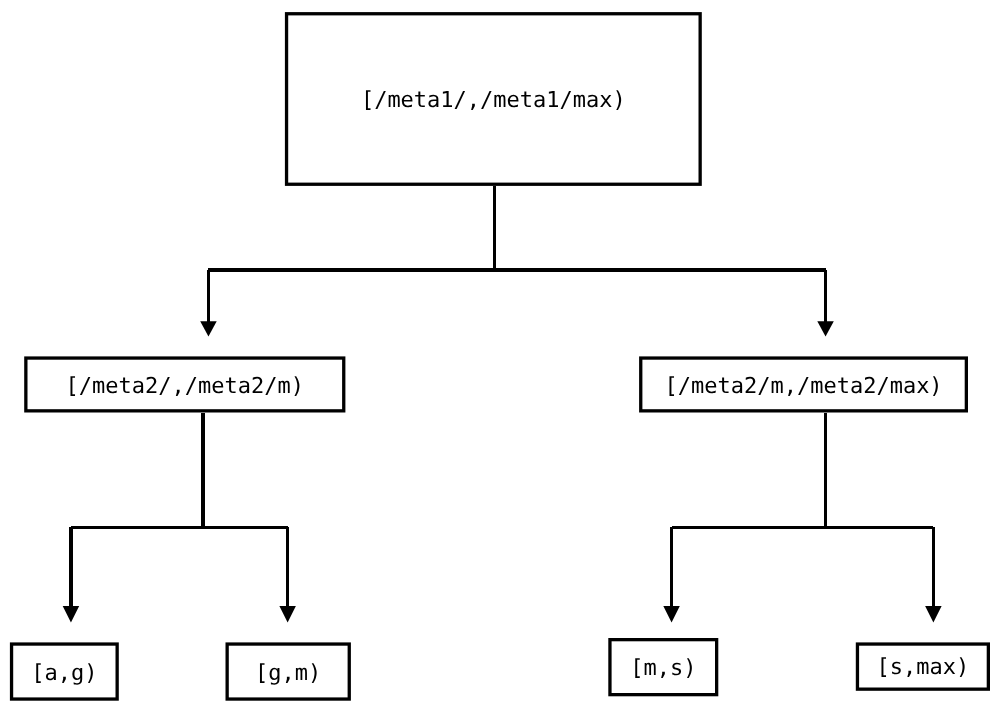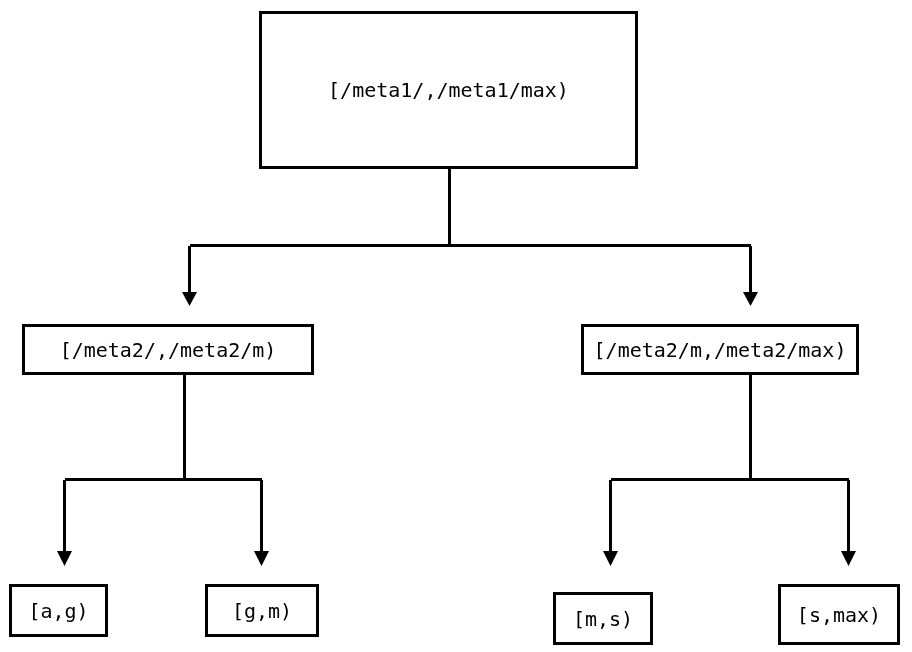--- a/index.html
+++ b/index.html
@@ -38,25 +38,25 @@
     letter-spacing: 0px;
     line-height: 1;
     white-space: pre;
   }
   .node-label {
     display: block;
     text-align: center;
   }
   .root-node   { left: 259px; top: 11px;  width: 379px; height: 158px; }
   .mid-left    { left: 22px;  top: 324px; width: 292px; height: 51px; }
-  .mid-right   { left: 581px; top: 324px; width: 278px; height: 51px; }
+  .mid-right   { left: 581px; top: 324px; width: 299px; height: 51px; }
   .leaf-1      { left: 9px;   top: 584px; width: 99px;  height: 53px; }
   .leaf-2      { left: 205px; top: 584px; width: 114px;  height: 53px; }
-  .leaf-3      { left: 553px; top: 592px; width: 100px; height: 53px; }
-  .leaf-4      { left: 778px; top: 584px; width: 122px; height: 61px; }
+  .leaf-3      { left: 553px; top: 580px; width: 100px; height: 53px; }
+  .leaf-4      { left: 778px; top: 584px; width: 122px; height: 44px; }
 </style>
 </head>
 <body>
 
 <div id="canvas">
 
   <svg class="edges" viewBox="0 0 912 652" xmlns="http://www.w3.org/2000/svg">
     <g stroke="#000000" stroke-width="3" fill="none" shape-rendering="crispEdges">
 
       <path d="M449.5,169 L449.5,245.5"></path>

